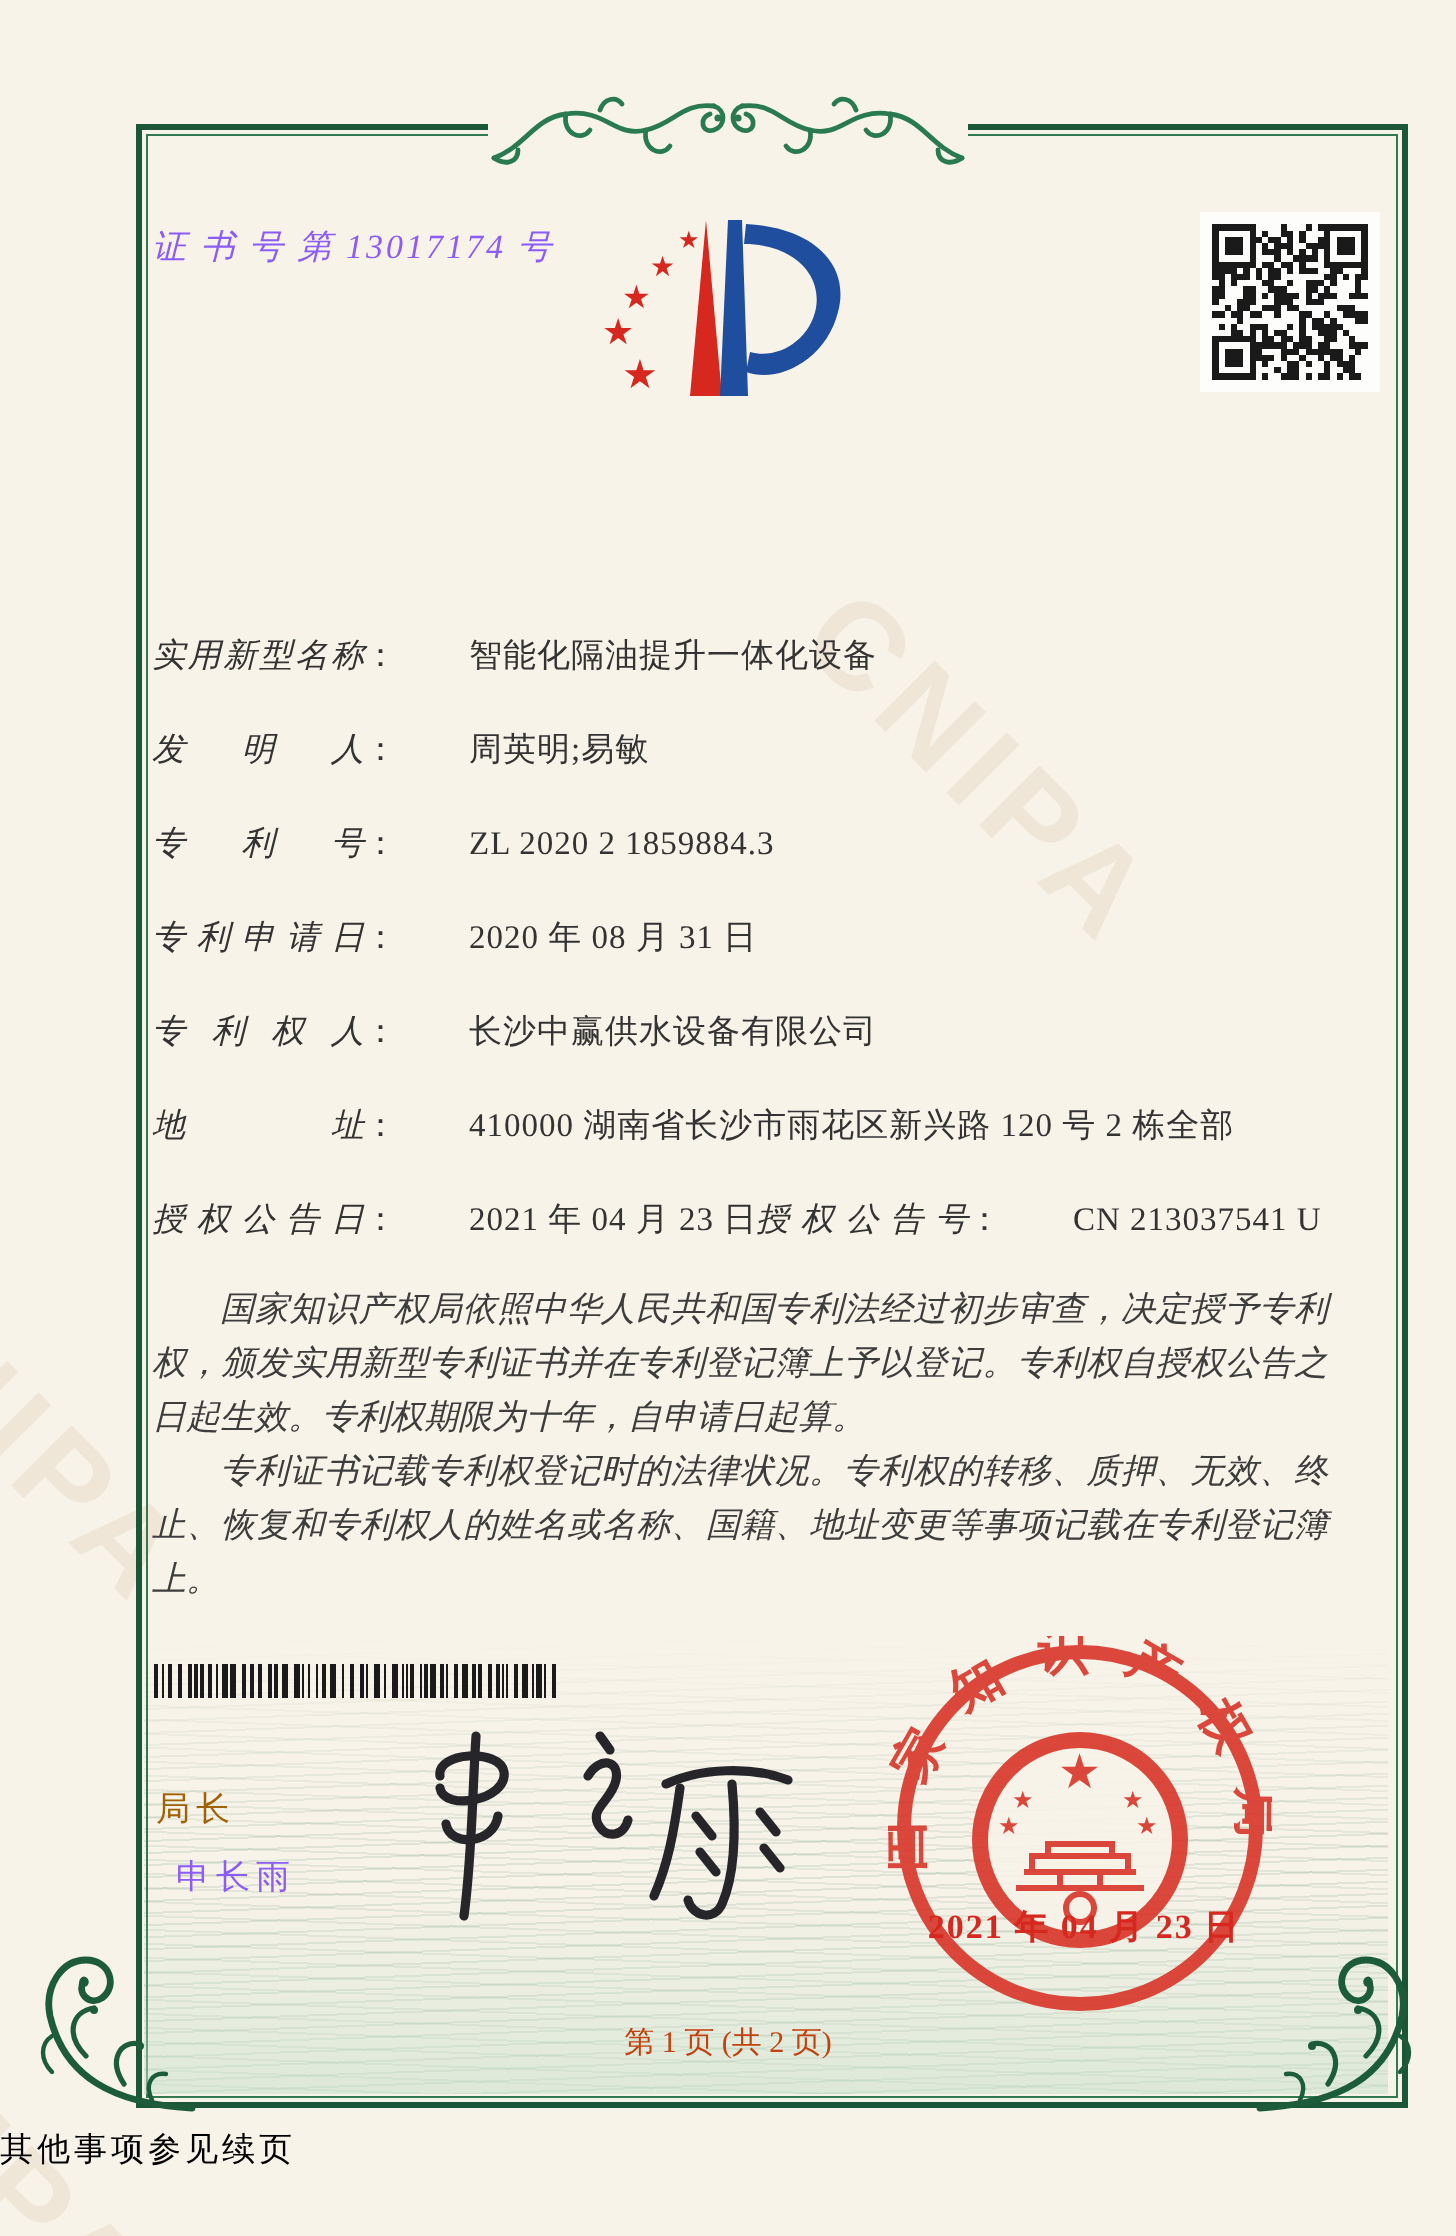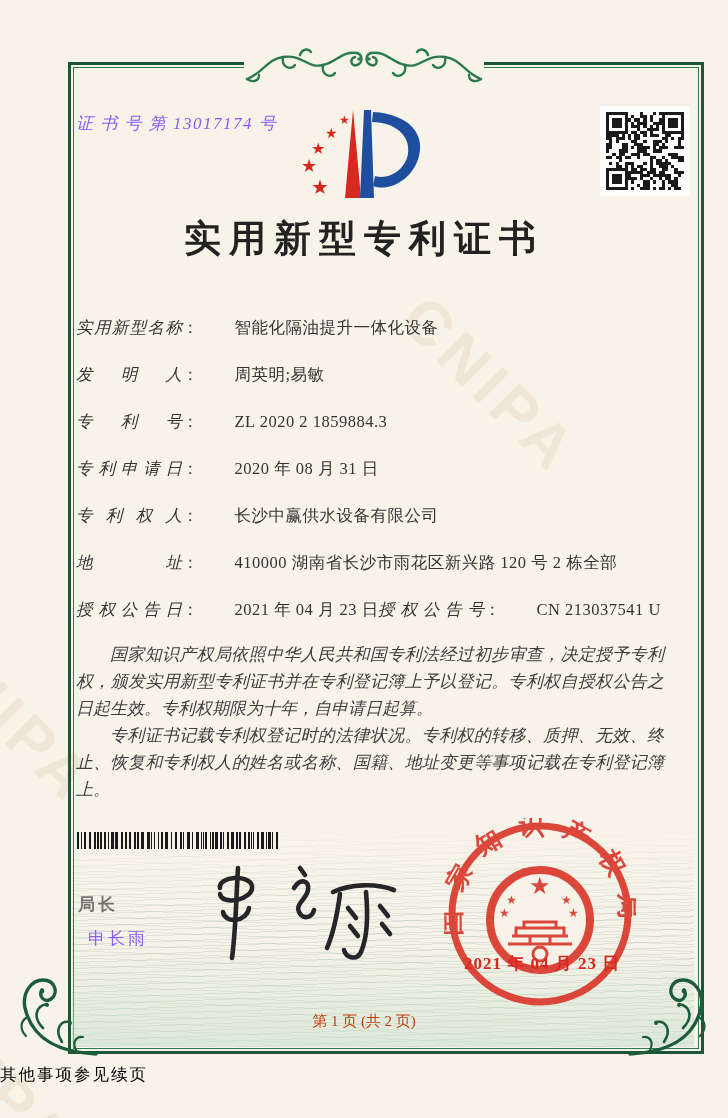--- a/index.html
+++ b/index.html
@@ -59,21 +59,21 @@
   .fcolon{display:inline-block;margin-right:8px;}
   .fvalue{letter-spacing:0.5px;margin-left:28px;}
   .grant-no{position:absolute;left:302px;top:0;}
   
   .paras{position:absolute;left:76px;top:641px;width:588px;z-index:2;
     font-size:17px;line-height:27px;text-align:justify;color:#3d3d3d;}
   .paras p{margin:0;text-indent:2em;font-style:italic;}
   
   .barcode{position:absolute;left:77px;top:832px;width:206px;height:17px;z-index:2;}
   
-  .sig-title{position:absolute;left:78px;top:893px;font-size:17px;letter-spacing:3px;color:#737373;z-index:2;font-weight:bold;}
+  .sig-title{position:absolute;left:78px;top:893px;font-size:17px;letter-spacing:3px;color:#a16207;z-index:2;}
   .sig-name{position:absolute;left:88px;top:927px;font-size:17px;letter-spacing:3px;color:#8b5cf6;z-index:2;}
   .signature{position:absolute;left:198px;top:858px;width:210px;height:108px;z-index:2;}
   
   .seal{position:absolute;left:444px;top:818px;width:192px;height:192px;z-index:3;opacity:0.92;}
   .seal-date{
     position:absolute;left:452px;top:952px;width:180px;z-index:4;text-align:center;
     font-size:17px;font-weight:bold;color:#d6281e;letter-spacing:1px;white-space:nowrap;
   }
   
   .page-info{position:absolute;left:0;top:1012px;width:100%;text-align:center;font-size:15px;color:#c2410c;z-index:3;}
@@ -404,21 +404,20 @@
       <rect x="14" y="26" width="1" height="1" fill="#1a1a1a"></rect>
       <rect x="15" y="26" width="1" height="1" fill="#1a1a1a"></rect>
       <rect x="17" y="26" width="1" height="1" fill="#1a1a1a"></rect>
       <rect x="19" y="26" width="1" height="1" fill="#1a1a1a"></rect>
       <rect x="20" y="26" width="1" height="1" fill="#1a1a1a"></rect>
       <rect x="22" y="26" width="1" height="1" fill="#1a1a1a"></rect>
       <rect x="24" y="26" width="1" height="1" fill="#1a1a1a"></rect>
       <rect x="25" y="26" width="1" height="1" fill="#1a1a1a"></rect>
     </svg>
 
-  <div class="title">实用新型专利证书</div>
 
   <div class="fields">
     <div class="frow">
       <span class="flabel">实用新型名称</span><span class="fcolon">：</span><span class="fvalue">智能化隔油提升一体化设备</span>
     </div>
     <div class="frow">
       <span class="flabel">发　明　人</span><span class="fcolon">：</span><span class="fvalue">周英明;易敏</span>
     </div>
     <div class="frow">
       <span class="flabel">专　利　号</span><span class="fcolon">：</span><span class="fvalue">ZL 2020 2 1859884.3</span>

